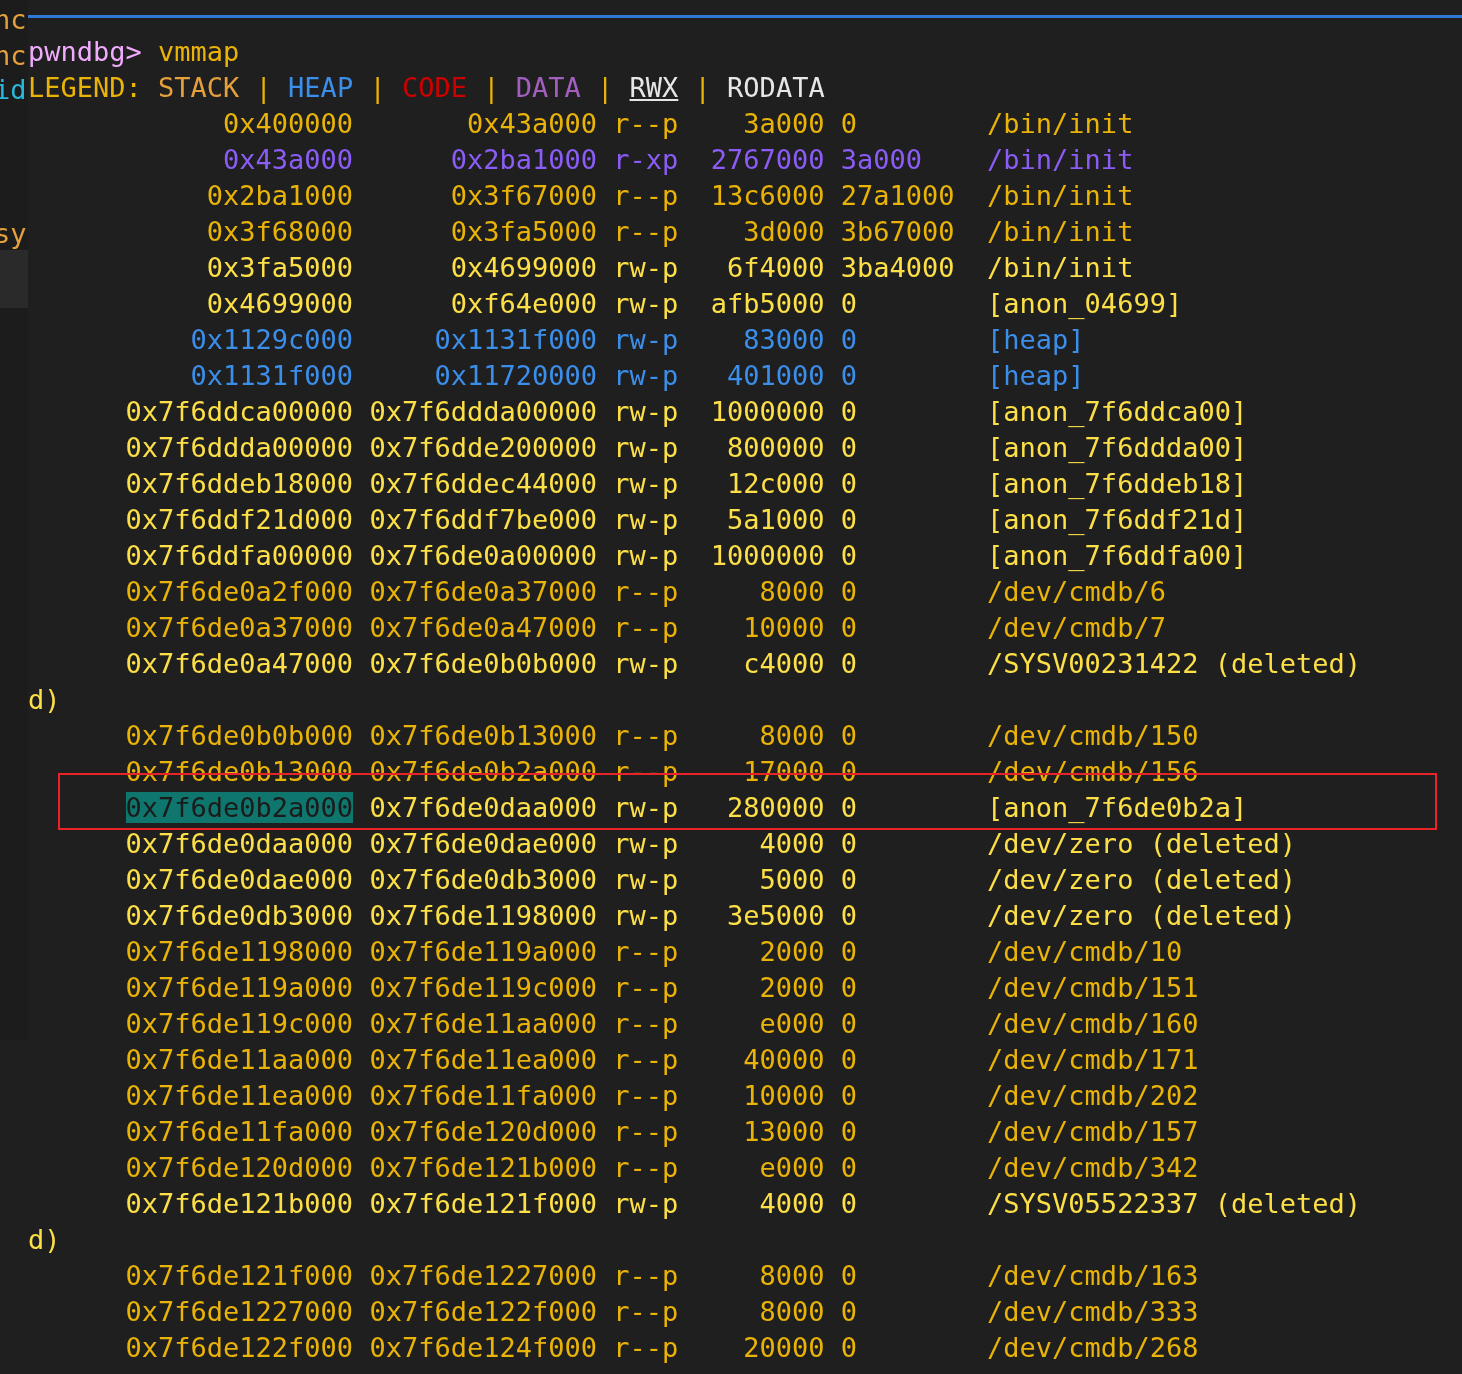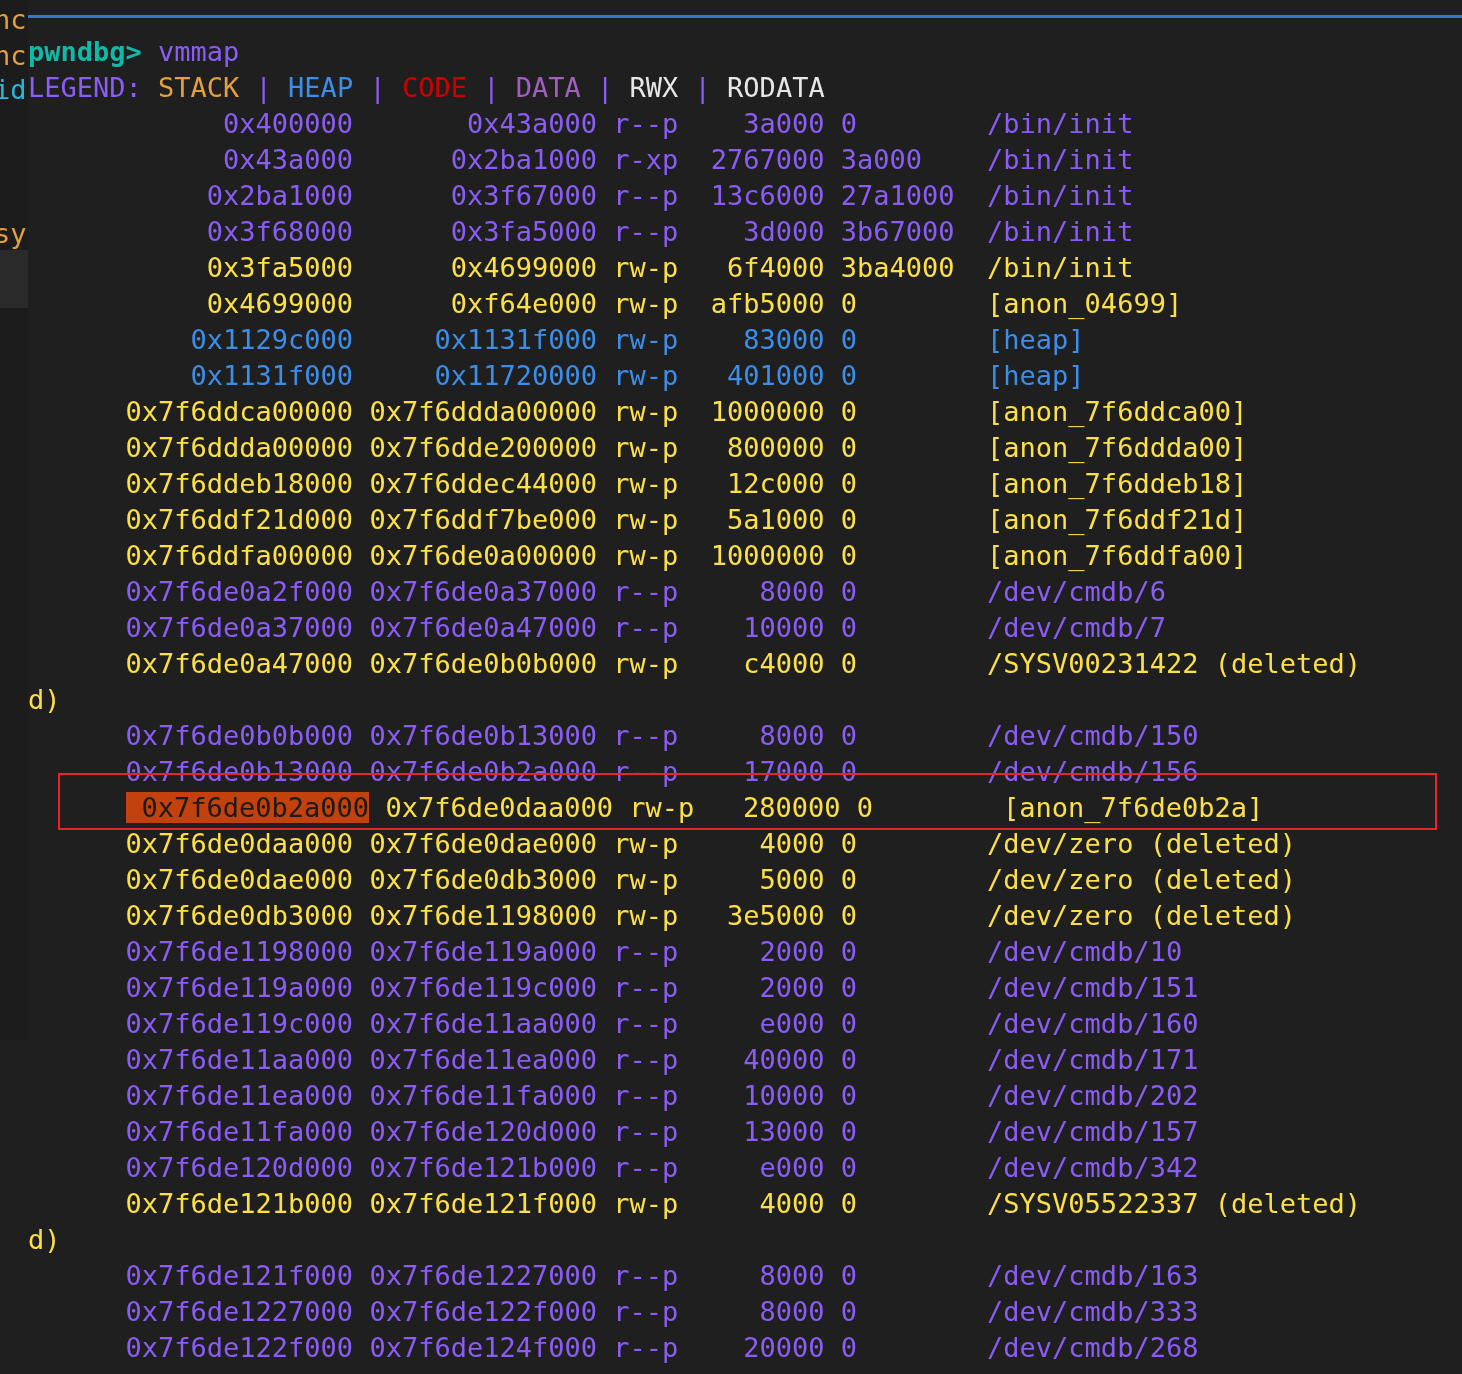--- a/index.html
+++ b/index.html
@@ -63,31 +63,30 @@
     white-space: pre;
   }
   .row {
     height: 36px;
     white-space: pre;
     font-size: 27px;
     line-height: 36px;
   }
 
   
-  .c-white   { color: #8b5cf6; }
+  .c-white   { color: #eab308; }
   .c-red     { color: #8b5cf6; }
-  .c-redb    { color: #14b8a6; font-weight: bold; text-align: right; }
+  .c-redb    { color: #f0abfc; font-weight: normal; text-align: right; }
   .c-blue    { color: #3b8eea; text-align: right; }
   .c-purple  { color: #fde047; }
-  .underline { }
+  .underline { text-decoration: underline; }
 
   .hl-addr {
-    background: #c2410c;
+    background: #0f766e;
     color: #1b1b1b;
-    padding-left: 16px;
   }
 
   
   .annot-box {
     position: absolute;
     left: 58px;
     top: 773px;
     width: 1379px;
     height: 57px;
     border: 2px solid #e8242a;

